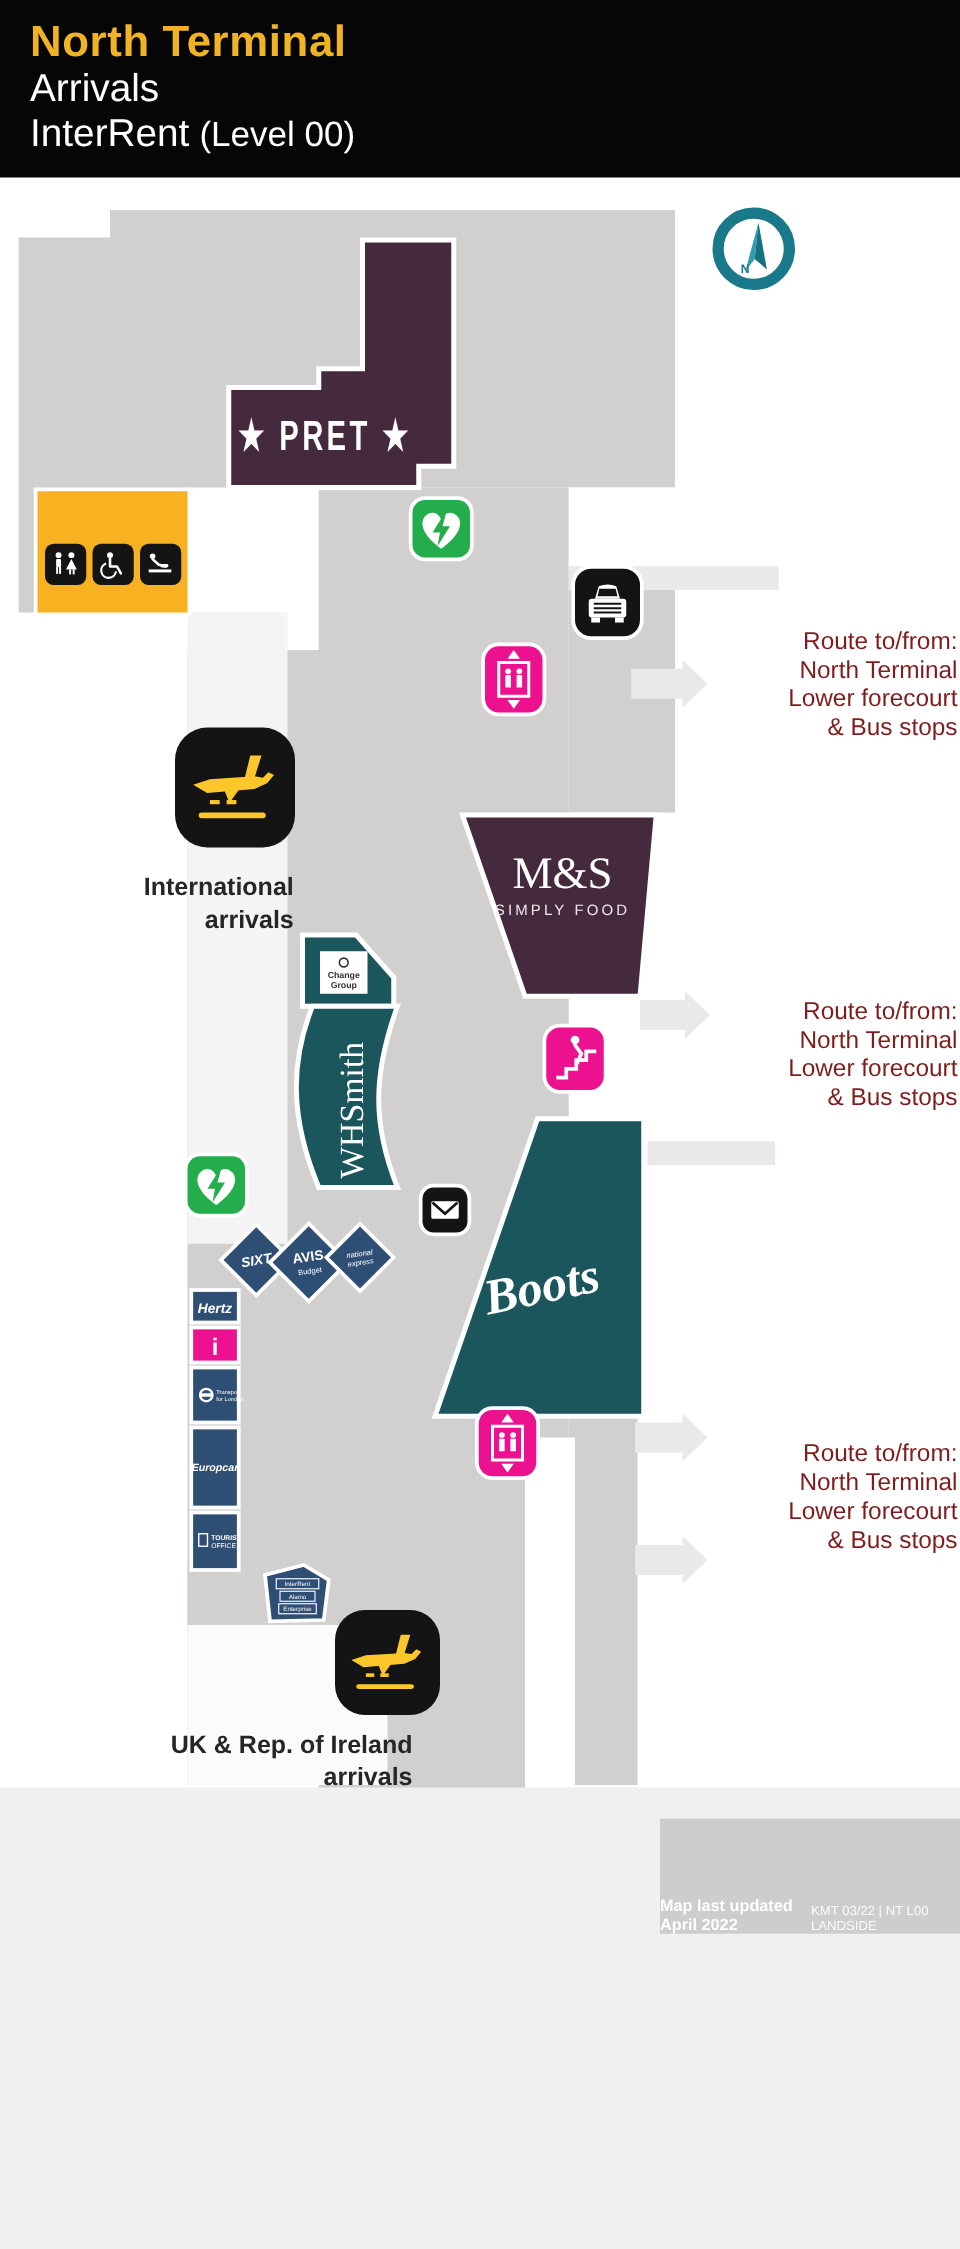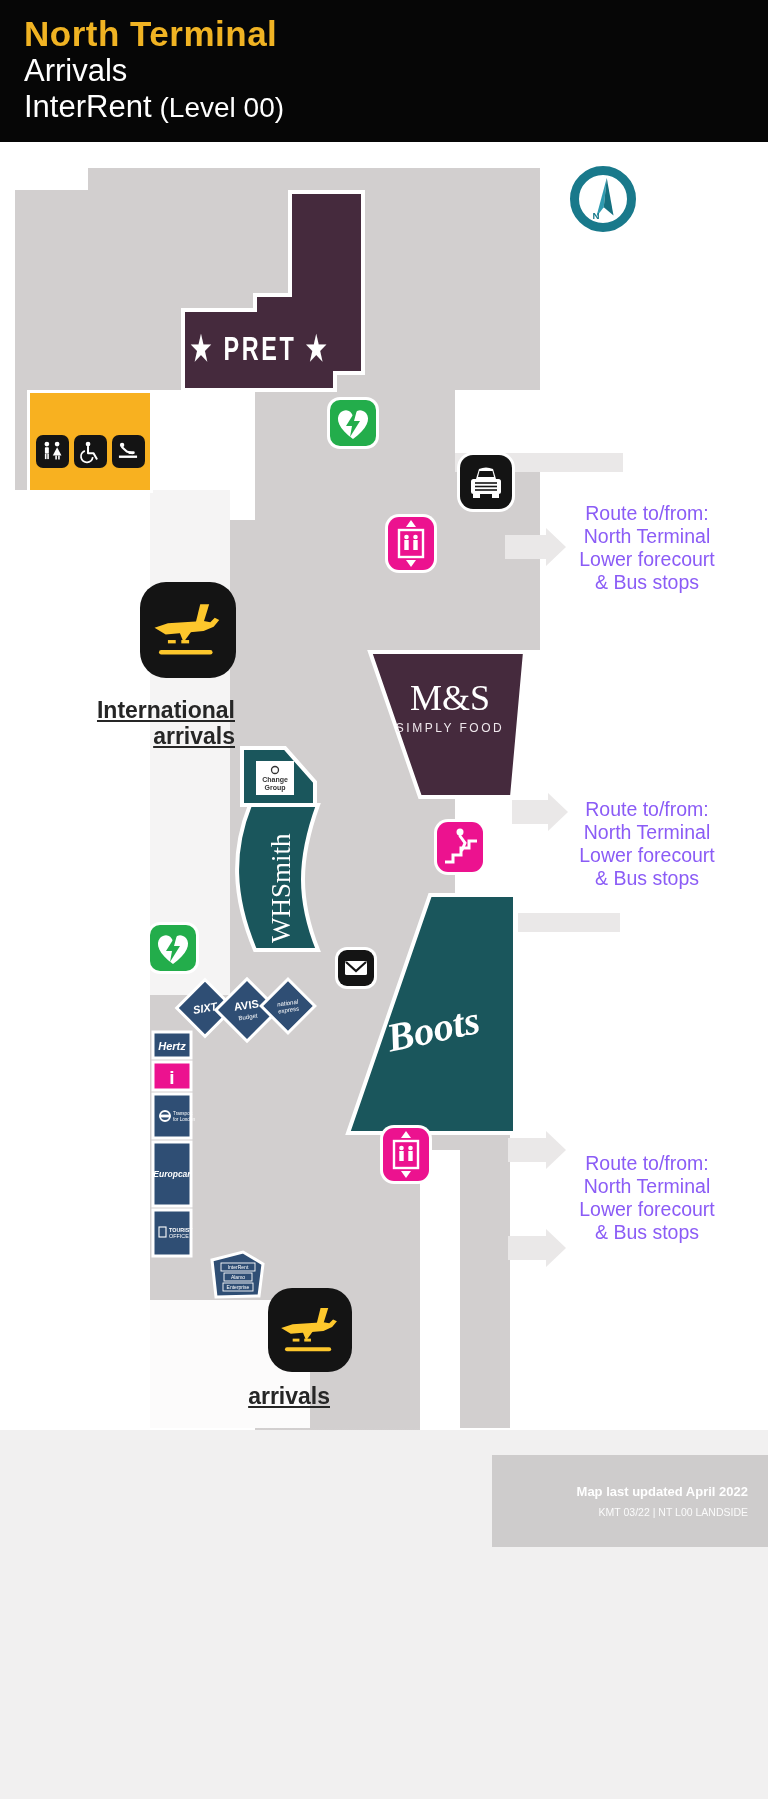--- a/index.html
+++ b/index.html
@@ -36,33 +36,33 @@
   .t-black{background:#141414;}
   .t-green{background:#23ad4b;}
   .t-pink{background:#ec128f;}
 
   .facilities{position:absolute;left:30px;top:393px;width:120px;height:97px;background:#f8b120;
               display:flex;align-items:flex-end;justify-content:center;gap:5px;padding-bottom:22px;box-sizing:border-box;
               box-shadow:0 0 0 3px #ffffff;}
   .mini{width:33px;height:33px;background:#141414;border-radius:7px;display:flex;align-items:center;justify-content:center;}
 
   
-  .route{position:absolute;left:528px;width:238px;text-align:center;color:#8b5cf6;
+  .route{position:absolute;left:528px;width:238px;text-align:right;color:#7f1d1d;
          font-size:19.5px;line-height:23px;}
 
-  .arr-label{position:absolute;font-weight:bold;color:#262626;font-size:23px;line-height:26px;text-align:right;text-decoration:underline;}
+  .arr-label{position:absolute;font-weight:bold;color:#262626;font-size:20px;line-height:26px;text-align:right;}
 
   
   .compass{position:absolute;left:570px;top:166px;width:66px;height:66px;box-sizing:border-box;
            border:9px solid #19798b;border-radius:50%;background:#ffffff;display:flex;align-items:center;justify-content:center;}
 
   
   .footer{position:absolute;left:0;top:1430px;width:768px;height:369px;background:#f1f0f0;}
-  .footer-box{position:absolute;right:0;top:25px;width:276px;height:92px;background:#cecccc;
-              display:flex;flex-direction:column;align-items:flex-end;justify-content:center;gap:7px;
+  .footer-box{position:absolute;right:0;top:25px;width:240px;height:92px;background:#cecccc;
+              display:flex;flex-direction:row;align-items:flex-end;justify-content:center;gap:7px;
               padding-right:20px;box-sizing:border-box;}
   .footer-l1{color:#ffffff;font-weight:bold;font-size:13px;}
   .footer-l2{color:#fbfbfb;font-size:10.5px;}
 </style>
 </head>
 <body>
 
 <div class="page">
 
   <div class="hdr">
@@ -298,20 +298,21 @@
         <rect x="6" y="44" width="48" height="4" rx="2"></rect>
       </g>
     </svg>
   </div>
 
   <div class="arr-label" style="left:40px;top:697px;width:195px;">
     <div>International</div>
     <div>arrivals</div>
   </div>
   <div class="arr-label" style="left:60px;top:1383px;width:270px;">
+    <div>UK &amp; Rep. of Ireland</div>
     <div>arrivals</div>
   </div>
 
   <div class="route" style="top:502px;">
     <div>Route to/from:</div>
     <div>North Terminal</div>
     <div>Lower forecourt</div>
     <div>&amp; Bus stops</div>
   </div>
   <div class="route" style="top:798px;">

